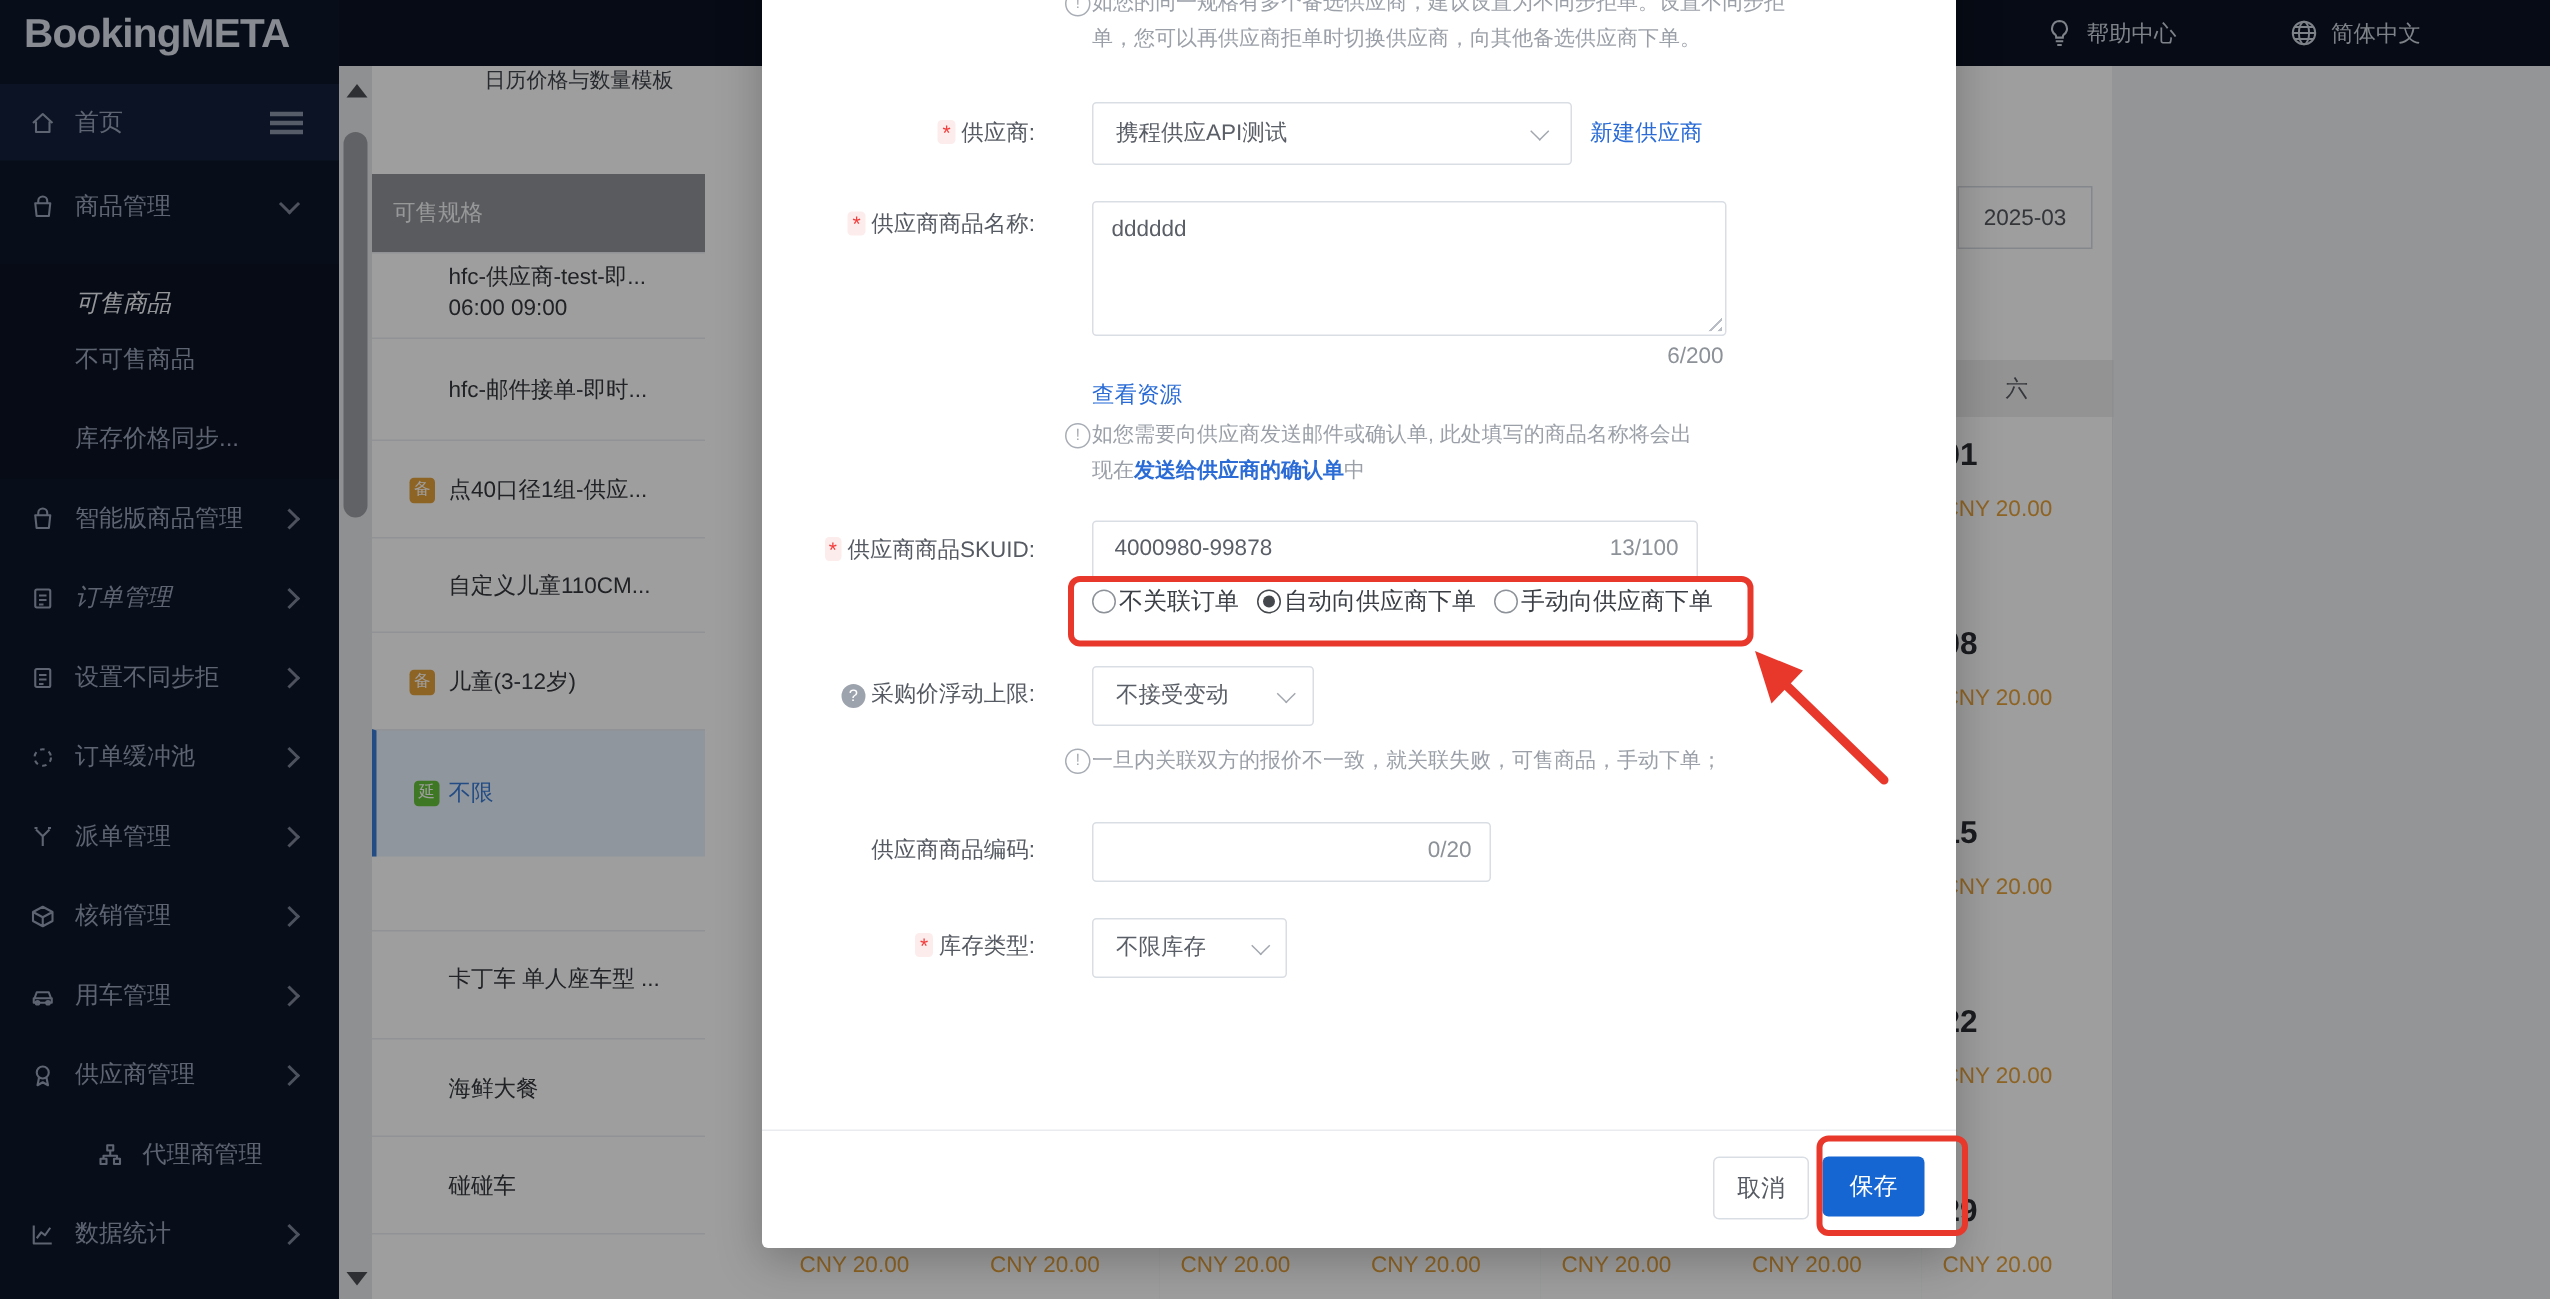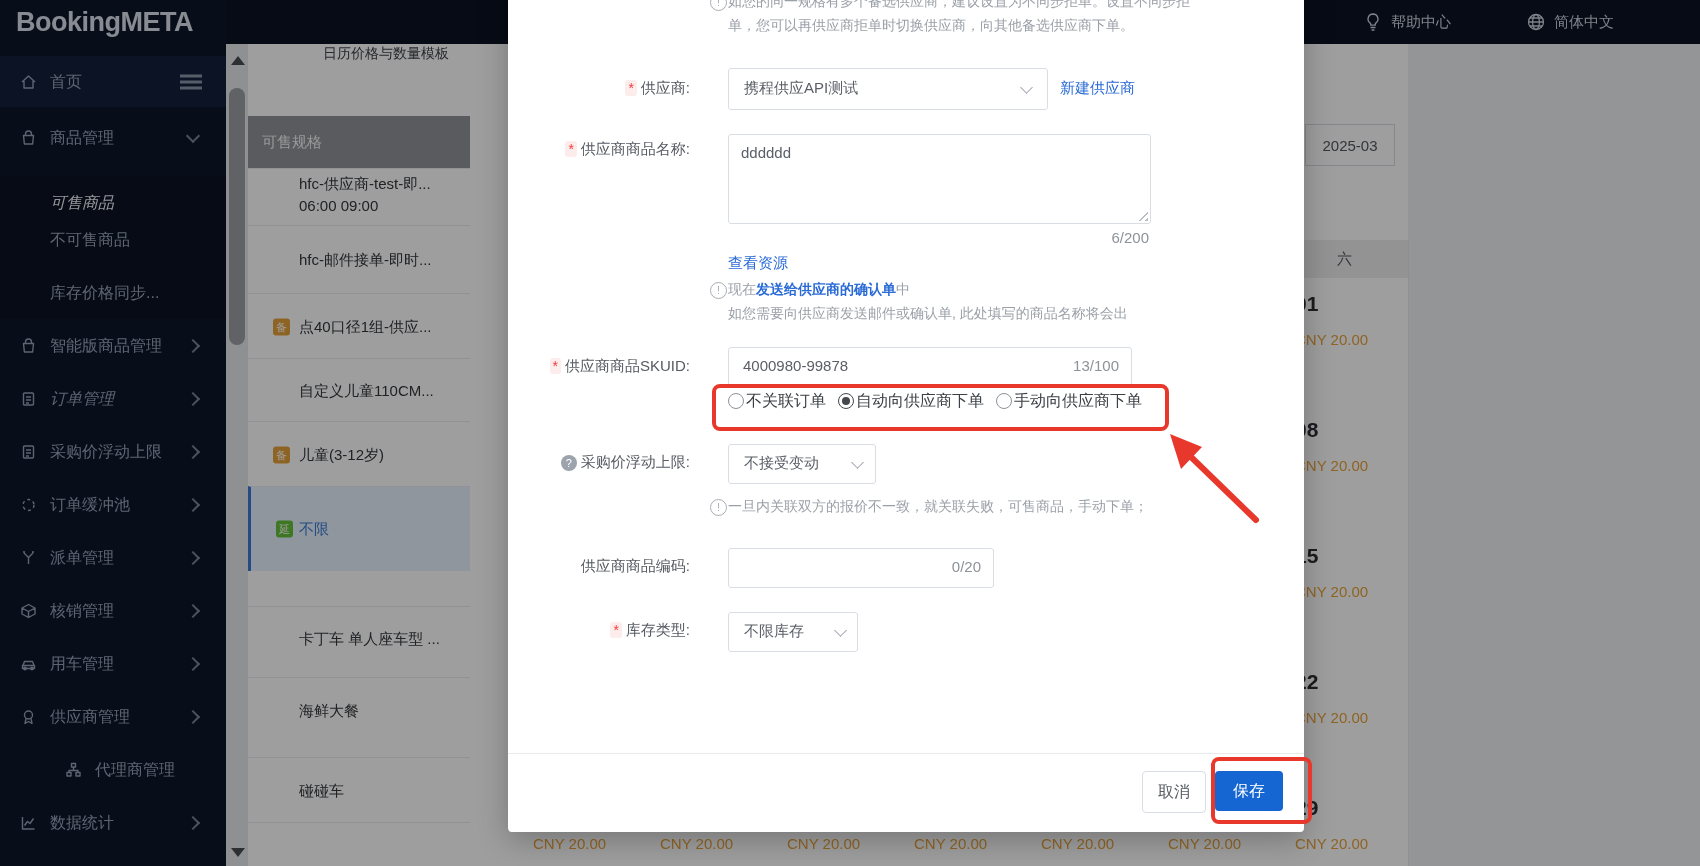--- a/index.html
+++ b/index.html
@@ -141,21 +141,21 @@
           <path d="M6 6.5h5M6 9.5h5M6 12.5h3"></path>
         </svg></span>
       <span class="lab">订单管理</span>
       <span class="chev right"></span>
     </div>
     <div class="abs menu-row" style="top: 425px; height: 53px;">
       <span class="mi"><svg width="17" height="17" viewBox="0 0 17 17" fill="none" stroke="currentColor" stroke-width="1.4" stroke-linejoin="round">
           <rect x="3.5" y="2.5" width="10" height="12" rx="1"></rect>
           <path d="M6 6.5h5M6 9.5h5M6 12.5h3"></path>
         </svg></span>
-      <span class="lab">采购价浮动上限</span>
+      <span class="lab">设置不同步拒</span>
       <span class="chev right"></span>
     </div>
     <div class="abs menu-row" style="top: 478px; height: 53px;">
       <span class="mi"><svg width="17" height="17" viewBox="0 0 17 17" fill="none" stroke="currentColor" stroke-width="1.4" stroke-linejoin="round">
           <circle cx="8.5" cy="8.5" r="5.5" stroke-dasharray="3 3"></circle>
         </svg></span>
       <span class="lab">订单缓冲池</span>
       <span class="chev right"></span>
     </div>
     <div class="abs menu-row" style="top: 531px; height: 53px;">
@@ -245,25 +245,25 @@
         <span class="txt">儿童(3-12岁)</span>
         <span class="gear">⚙</span>
       </div>
       <div class="abs pitem sel" style="top: 442px; height: 84px;">
         <span class="badge" style="background: rgb(103, 194, 58);">延</span>
         <span class="txt">不限</span>
         <span class="gear">⚙</span>
       </div>
     </div>
   <div id="addon-list">
-      <div class="abs pitem" style="top: 562px; height: 64px; padding-left: 40px;">
+      <div class="abs pitem" style="top: 576px; height: 64px; padding-left: 40px;">
         <span class="txt">卡丁车 单人座车型 ...</span>
         <span class="gear">⚙</span>
       </div>
-      <div class="abs pitem" style="top: 633px; height: 65px;">
+      <div class="abs pitem" style="top: 648px; height: 65px;">
         <span class="txt">海鲜大餐</span>
         <span class="gear">⚙</span>
       </div>
       <div class="abs pitem" style="top: 713px; height: 65px;">
         <span class="txt">碰碰车</span>
         <span class="gear">⚙</span>
       </div>
       <div class="abs pitem" style="top: 778px; height: 88px;">
         <span class="gear">⚙</span>
       </div>
@@ -368,22 +368,22 @@
     <span class="star">*</span><span>供应商商品名称:</span></div>
   <div class="abs ibox" style="left:220px;top:186px;width:421px;height:88px;">
     <span class="abs" style="left:12px;top:9px;">dddddd</span>
     <span class="resize-h"></span>
   </div>
   <div class="abs cnt" style="left:220px;top:281px;width:421px;text-align:right;">6/200</div>
 
   <a class="abs lnk" style="left:220px;top:306px;">查看资源</a>
   <span class="abs info-i" style="left:202px;top:334px;">!</span>
   <div class="abs note" style="left:220px;top:329px;width:500px;">
+    <div>如您需要向供应商发送邮件或确认单, 此处填写的商品名称将会出</div>
     <div style="padding-left:0;"><span>现在</span><a class="lnk" style="font-size:14px;font-weight:700;">发送给供应商的确认单</a><span>中</span></div>
-    <div>如您需要向供应商发送邮件或确认单, 此处填写的商品名称将会出</div>
   </div>
 
   <div class="abs flabel" style="top:409px;">
     <span class="star">*</span><span>供应商商品SKUID:</span></div>
   <div class="abs ibox" style="left:220px;top:399px;width:402px;height:38px;">
     <span class="abs" style="left:14px;top:9px;">4000980-99878</span>
     <span class="abs cnt" style="right:12px;top:9px;">13/100</span>
   </div>
   <div class="abs" id="radio-row" style="left:220px;top:443px;white-space:nowrap;"><span><span class="radio"></span><span class="rlabel">不关联订单</span></span><span><span class="radio on"></span><span class="rlabel">自动向供应商下单</span></span><span><span class="radio"></span><span class="rlabel">手动向供应商下单</span></span></div>
 

